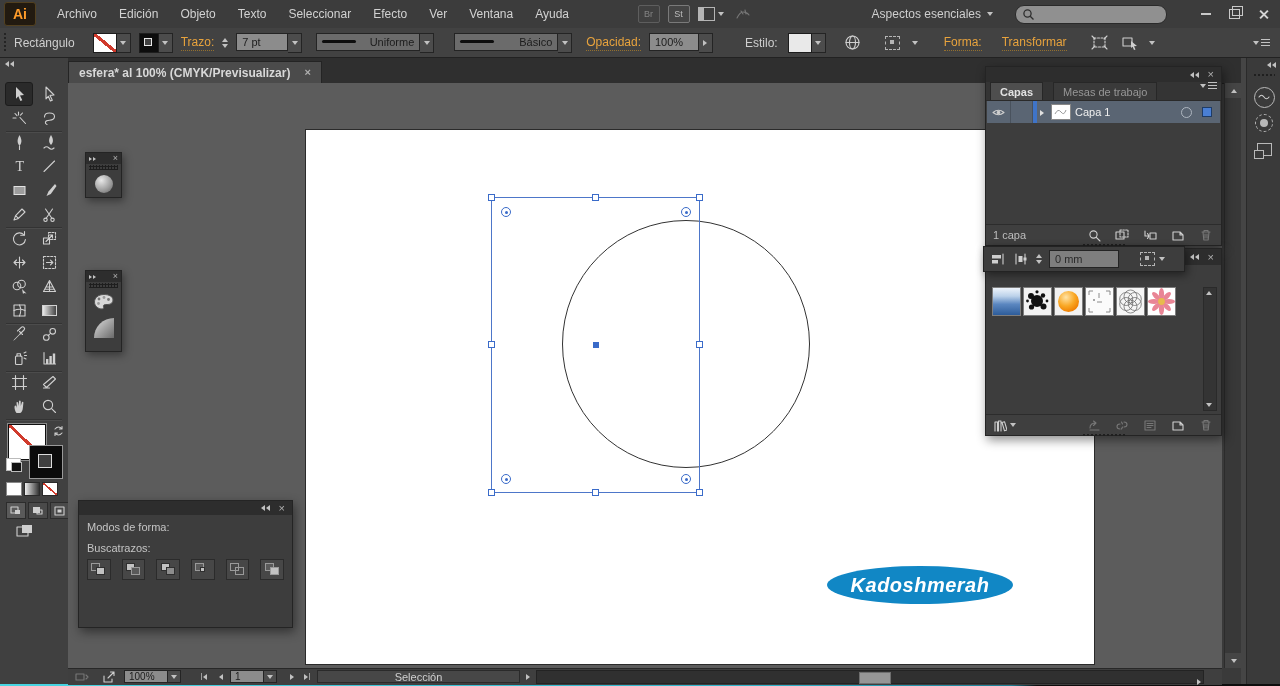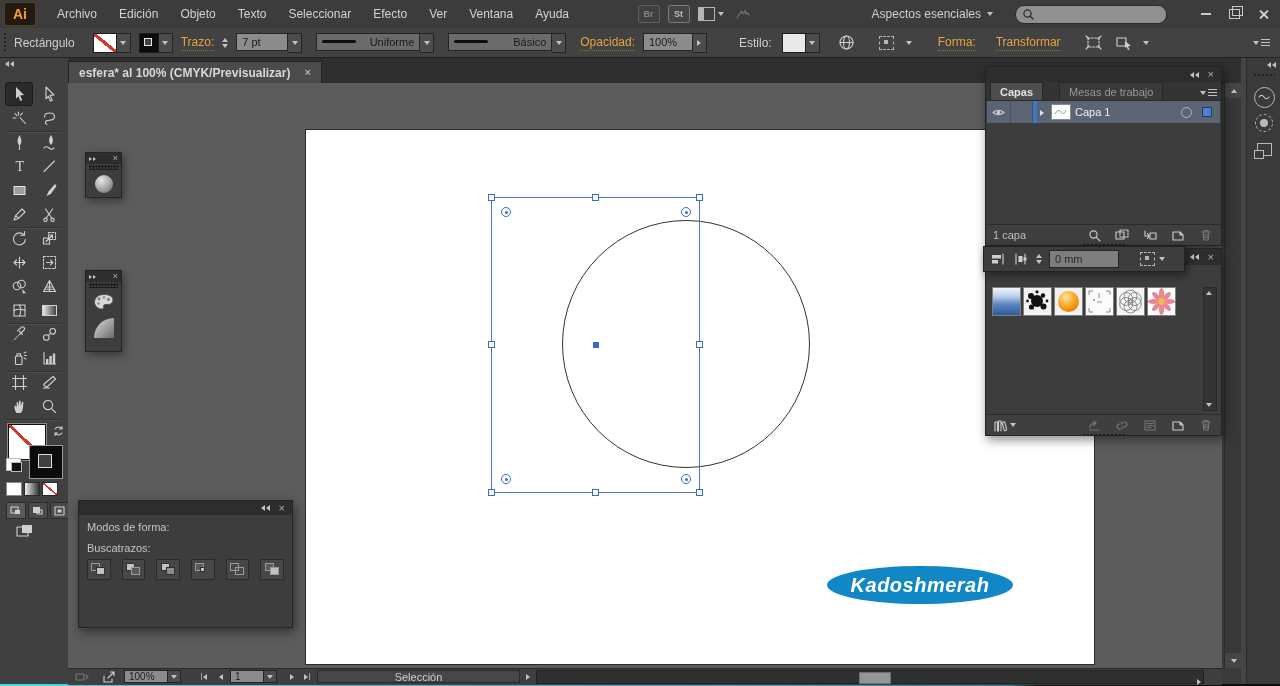--- a/index.html
+++ b/index.html
@@ -19,21 +19,21 @@
   .grip{height:4px;width:44px;background-image:radial-gradient(#1f1f1f 1px,transparent 1.1px);background-size:4px 4px;background-position:0 1px}
   .pmenu{display:flex;align-items:center;gap:2px}
   .hamb{width:9px;height:7px;background:repeating-linear-gradient(#c2c2c2 0 1px,transparent 1px 3px)}
   
   .menubar{position:absolute;left:0;top:0;width:1280px;height:28px;background:#3c3c3c;border-bottom:1px solid #262626;display:flex;align-items:center}
   .ai-logo{width:30px;height:22px;margin-left:4px;background:#221a10;border:1px solid #52401f;border-radius:3px;
            color:#ff9c2a;font-weight:bold;font-size:14px;display:flex;align-items:center;justify-content:center}
   .menus{display:flex;margin-left:10px}
   .menu-item{padding:0 11px;color:#d2d2d2;font-size:12px;line-height:28px}
   .mb-right{margin-left:auto;display:flex;align-items:center;gap:8px;padding-right:2px}
-  .mbtn{width:20px;height:16px;border:1px solid #7a7a7a;border-radius:2px;color:#bdbdbd;font-size:9px;font-weight:bold;
+  .mbtn{width:20px;height:16px;border:1px solid #7a7a7a;border-radius:2px;color:#bdbdbd;font-size:9px;font-weight:normal;
         display:flex;align-items:center;justify-content:center;background:#454545}
   .ws-icon{display:flex;align-items:center;gap:3px}
   .layout-glyph{width:15px;height:12px;border:1px solid #b5b5b5;background:linear-gradient(90deg,#b5b5b5 0 5px,transparent 5px)}
   .ws-label{display:flex;align-items:center;gap:6px;color:#cfcfcf;font-size:12px;margin-left:110px}
   .searchbox{width:138px;height:17px;background:#909090;border:1px solid #2a2a2a;border-radius:9px;display:flex;align-items:center;padding:0 6px;margin-left:14px}
   .winbtns{display:flex;margin-left:16px}
   .winbtn{width:29px;height:20px;display:flex;align-items:center;justify-content:center}
   .min-g{width:10px;height:2px;background:#c9c9c9}
   .rest-g{width:9px;height:8px;border:1px solid #c9c9c9;position:relative;background:#3c3c3c}
   .rest-g::before{content:"";position:absolute;left:2px;top:-4px;width:9px;height:8px;border:1px solid #c9c9c9}
@@ -88,21 +88,21 @@
   .centerpt{position:absolute;left:calc(50% - 3px);top:calc(50% - 3px);width:6px;height:6px;background:#3a6bc9}
   .logo-ellipse{position:absolute;left:759px;top:483px;width:186px;height:38px;border-radius:50%;
         display:flex;align-items:center;justify-content:center;color:#fff;font-weight:bold;font-style:italic;font-size:20px;letter-spacing:.5px}
   
   .vscroll{position:absolute;left:1224px;top:83px;width:17px;height:585px;background:#383838;border-left:1px solid #2c2c2c}
   .sbtn{position:absolute;left:0;width:17px;height:15px;background:#454545;display:flex;align-items:center;justify-content:center}
   .gapstrip{position:absolute;left:1241px;top:58px;width:5px;height:628px;background:#454545}
   
   .panel{position:absolute;background:#3d3d3d;border:1px solid #242424;box-shadow:2px 4px 10px rgba(0,0,0,.45);z-index:5;box-sizing:border-box}
   .phead{height:15px;background:#2d2d2d;display:flex;justify-content:flex-end;align-items:center;gap:9px;padding:0 7px}
-  .ptabs{height:18px;background:#343434;display:flex;align-items:flex-end;padding:0 4px;gap:16px;border-bottom:1px solid #2a2a2a}
+  .ptabs{height:18px;background:#343434;display:flex;align-items:flex-start;padding:0 4px;gap:10px;border-bottom:1px solid #2a2a2a}
   .ptab{height:17px;padding:0 9px;font-size:11px;color:#979797;background:#3a3a3a;border:1px solid #272727;border-bottom:none;display:flex;align-items:center}
   .ptab.active{background:#4e4e4e;color:#e2e2e2;font-weight:bold}
   .pbottom{position:absolute;left:0;right:0;bottom:0;height:20px;background:#3f3f3f;border-top:1px solid #2c2c2c;
            display:flex;align-items:center;padding:0 7px;gap:10px;font-size:11px;color:#bdbdbd}
   .pic{width:16px;height:14px;display:flex;align-items:center;justify-content:center}
   .layer-row{position:absolute;left:1px;right:1px;top:34px;height:22px;background:#5a6573;display:flex;align-items:center;color:#f0f0f0}
   .lr-cell{height:100%;display:flex;align-items:center;justify-content:center;border-right:1px solid #49525d;box-sizing:border-box}
   .bluebar{width:4px;height:100%;background:#3f74c8}
   .thumb{width:18px;height:14px;background:#fff;border:1px solid #888;margin:0 4px}
   .target{width:9px;height:9px;border:1px solid #aeb6c0;border-radius:50%}
@@ -229,21 +229,21 @@
   </span>
   <span style="display:flex;margin-left:6px">
     <span class="field linefield">
         <span class="ln"></span>
         <span>Uniforme</span>
       </span>
     <span class="dd">
         <i class="tri t-d"></i>
       </span>
   </span>
-  <span style="display:flex;margin-left:6px">
+  <span style="display:flex;margin-left:12px">
     <span class="field linefield">
         <span class="ln"></span>
         <span>Básico</span>
       </span>
     <span class="dd">
         <i class="tri t-d"></i>
       </span>
   </span>
   <span class="orange" style="margin-left:6px">Opacidad:</span>
   <span style="display:flex">

